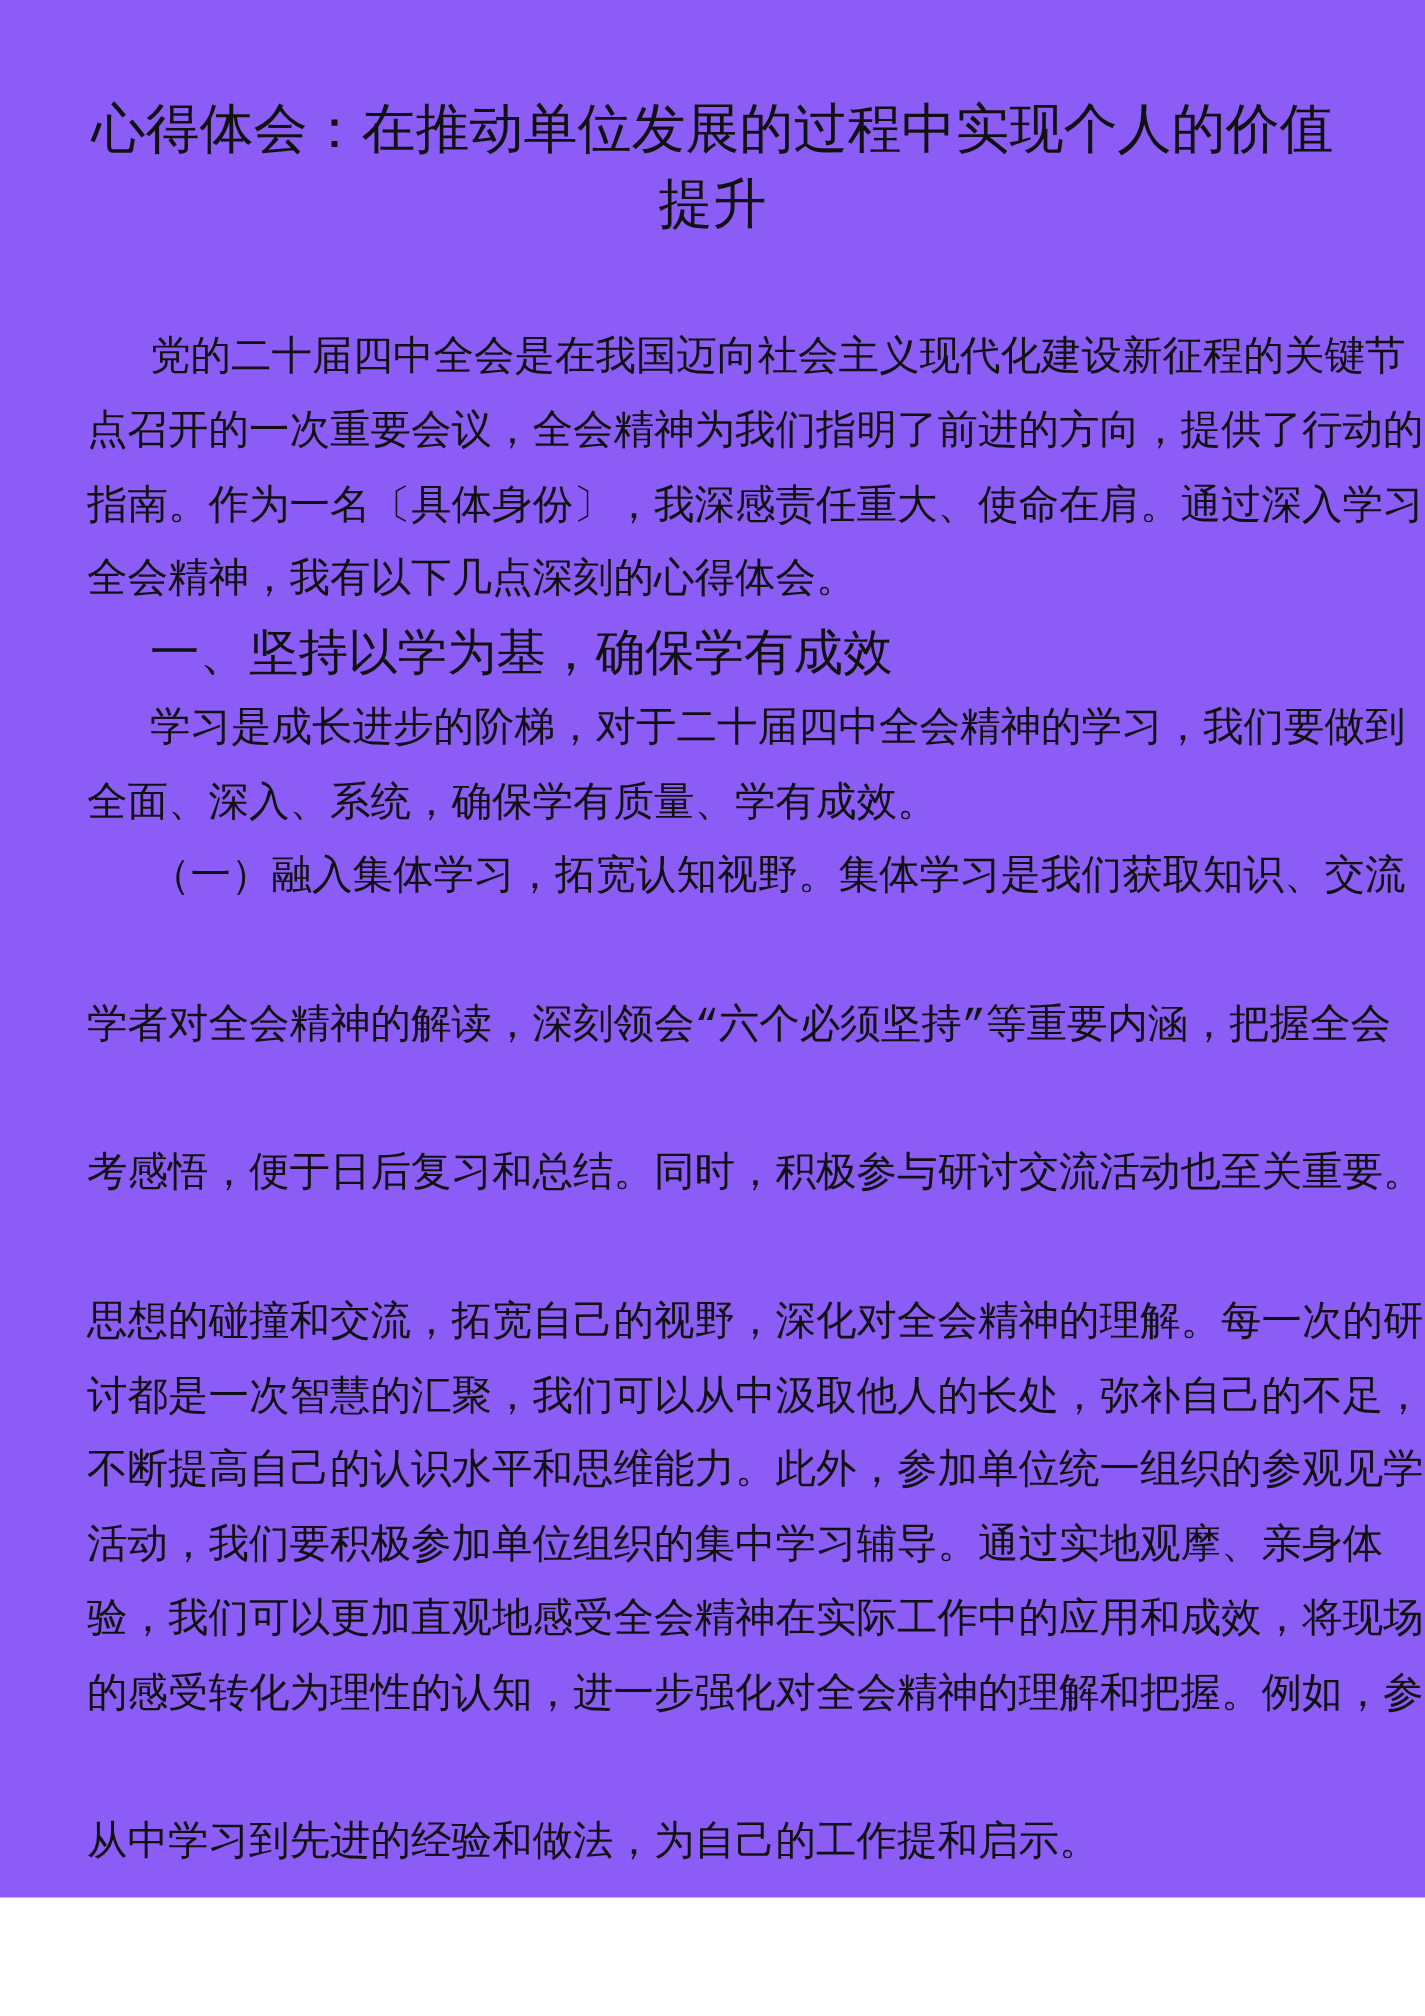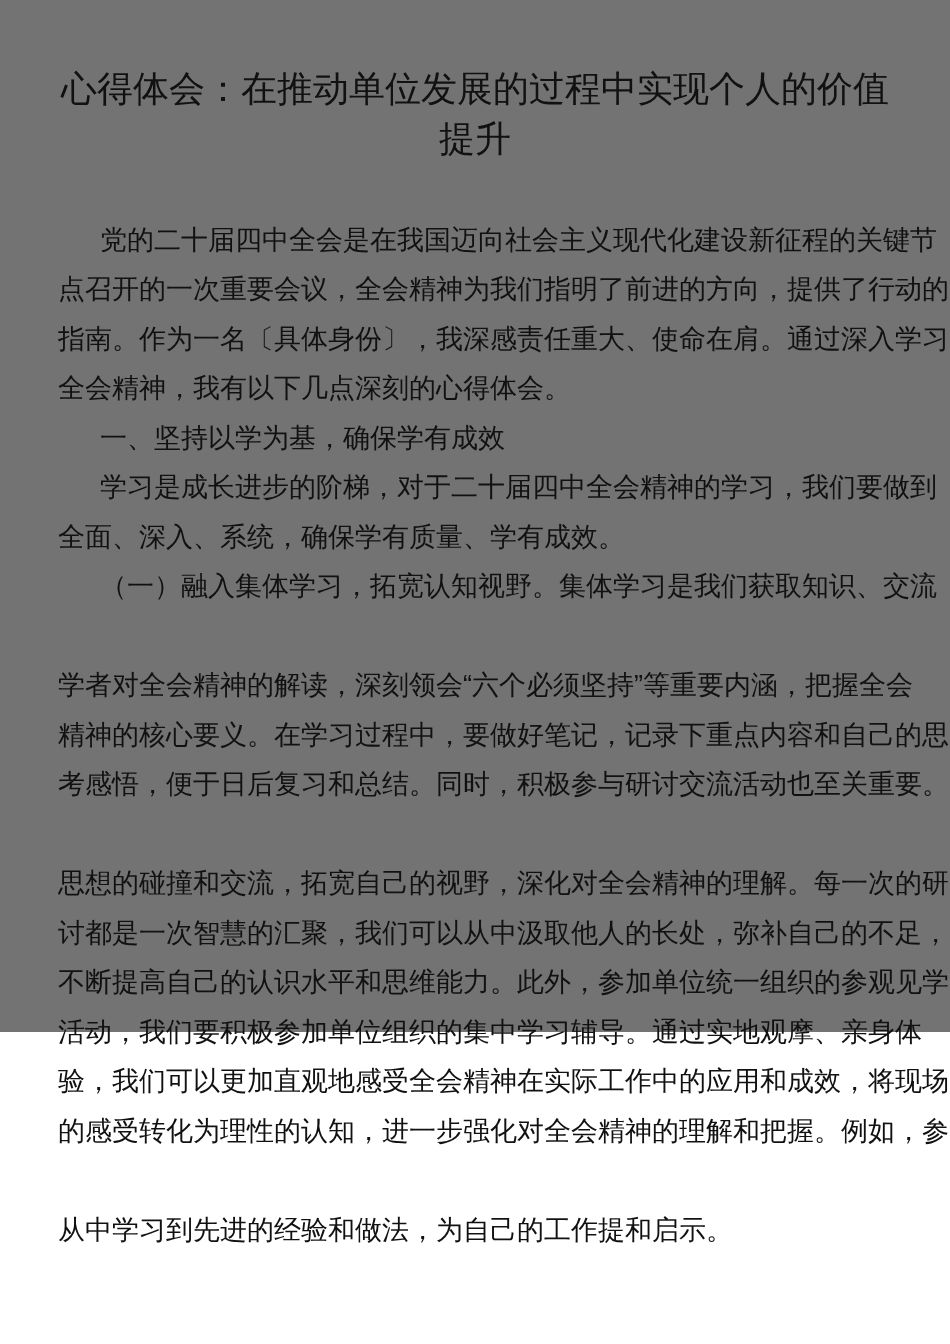--- a/index.html
+++ b/index.html
@@ -1,20 +1,20 @@
 <!DOCTYPE html>
 <html><head>
   <meta charset="utf-8">
   <style>
     html, body { margin: 0; padding: 0; background: #ffffff; }
     body { width: 950px; height: 1344px; position: relative; overflow: hidden; }
     .page {
-      position: absolute; left: 0; top: 0; width: 950px; height: 1032px;
-      background: #737373; color: #000000;
-      font-family: Liberation Sans, sans-serif;
+      position: absolute; left: 0; top: 0; width: 950px; height: 1265px;
+      background: #8b5cf6; color: #000000;
+      font-family: Liberation Mono, monospace;
     }
     .title {
       position: absolute; left: 40px; width: 870px; text-align: center;
       font-size: 36px; line-height: 50px; color: #111111; white-space: nowrap;
     }
     .line {
       position: absolute; left: 58px; width: 834px;
       font-size: 27px; line-height: 36px; color: #111111;
       white-space: nowrap; text-align: justify; text-align-last: justify;
     }
@@ -26,28 +26,27 @@
 
 <div class="page">
   <div class="title" style="top:64px;">心得体会：在推动单位发展的过程中实现个人的价值</div>
   <div class="title" style="top:114px;">提升</div>
 
   <div class="line indent" style="top:222px;">党的二十届四中全会是在我国迈向社会主义现代化建设新征程的关键节</div>
   <div class="line" style="top:271px;">点召开的一次重要会议，全会精神为我们指明了前进的方向，提供了行动的</div>
   <div class="line" style="top:321px;">指南。作为一名〔具体身份〕，我深感责任重大、使命在肩。通过深入学习</div>
   <div class="line last" style="top:370px;">全会精神，我有以下几点深刻的心得体会。</div>
 
-  <div class="line indent last" style="top:420px; font-size:27px;">一、坚持以学为基，确保学有成效</div>
+  <div class="line indent last" style="top:420px; font-size:33px;">一、坚持以学为基，确保学有成效</div>
 
   <div class="line indent" style="top:469px;">学习是成长进步的阶梯，对于二十届四中全会精神的学习，我们要做到</div>
   <div class="line last" style="top:519px;">全面、深入、系统，确保学有质量、学有成效。</div>
 
   <div class="line indent" style="top:568px;">（一）融入集体学习，拓宽认知视野。集体学习是我们获取知识、交流</div>
   <div class="line" style="top:667px;">学者对全会精神的解读，深刻领会“六个必须坚持”等重要内涵，把握全会</div>
-  <div class="line" style="top:717px;">精神的核心要义。在学习过程中，要做好笔记，记录下重点内容和自己的思</div>
   <div class="line" style="top:766px;">考感悟，便于日后复习和总结。同时，积极参与研讨交流活动也至关重要。</div>
   <div class="line" style="top:865px;">思想的碰撞和交流，拓宽自己的视野，深化对全会精神的理解。每一次的研</div>
   <div class="line" style="top:915px;">讨都是一次智慧的汇聚，我们可以从中汲取他人的长处，弥补自己的不足，</div>
   <div class="line" style="top:964px;">不断提高自己的认识水平和思维能力。此外，参加单位统一组织的参观见学</div>
   <div class="line" style="top:1014px;">活动，我们要积极参加单位组织的集中学习辅导。通过实地观摩、亲身体</div>
   <div class="line" style="top:1063px;">验，我们可以更加直观地感受全会精神在实际工作中的应用和成效，将现场</div>
   <div class="line" style="top:1113px;">的感受转化为理性的认知，进一步强化对全会精神的理解和把握。例如，参</div>
   <div class="line last" style="top:1212px;">从中学习到先进的经验和做法，为自己的工作提和启示。</div>
 </div>
 

